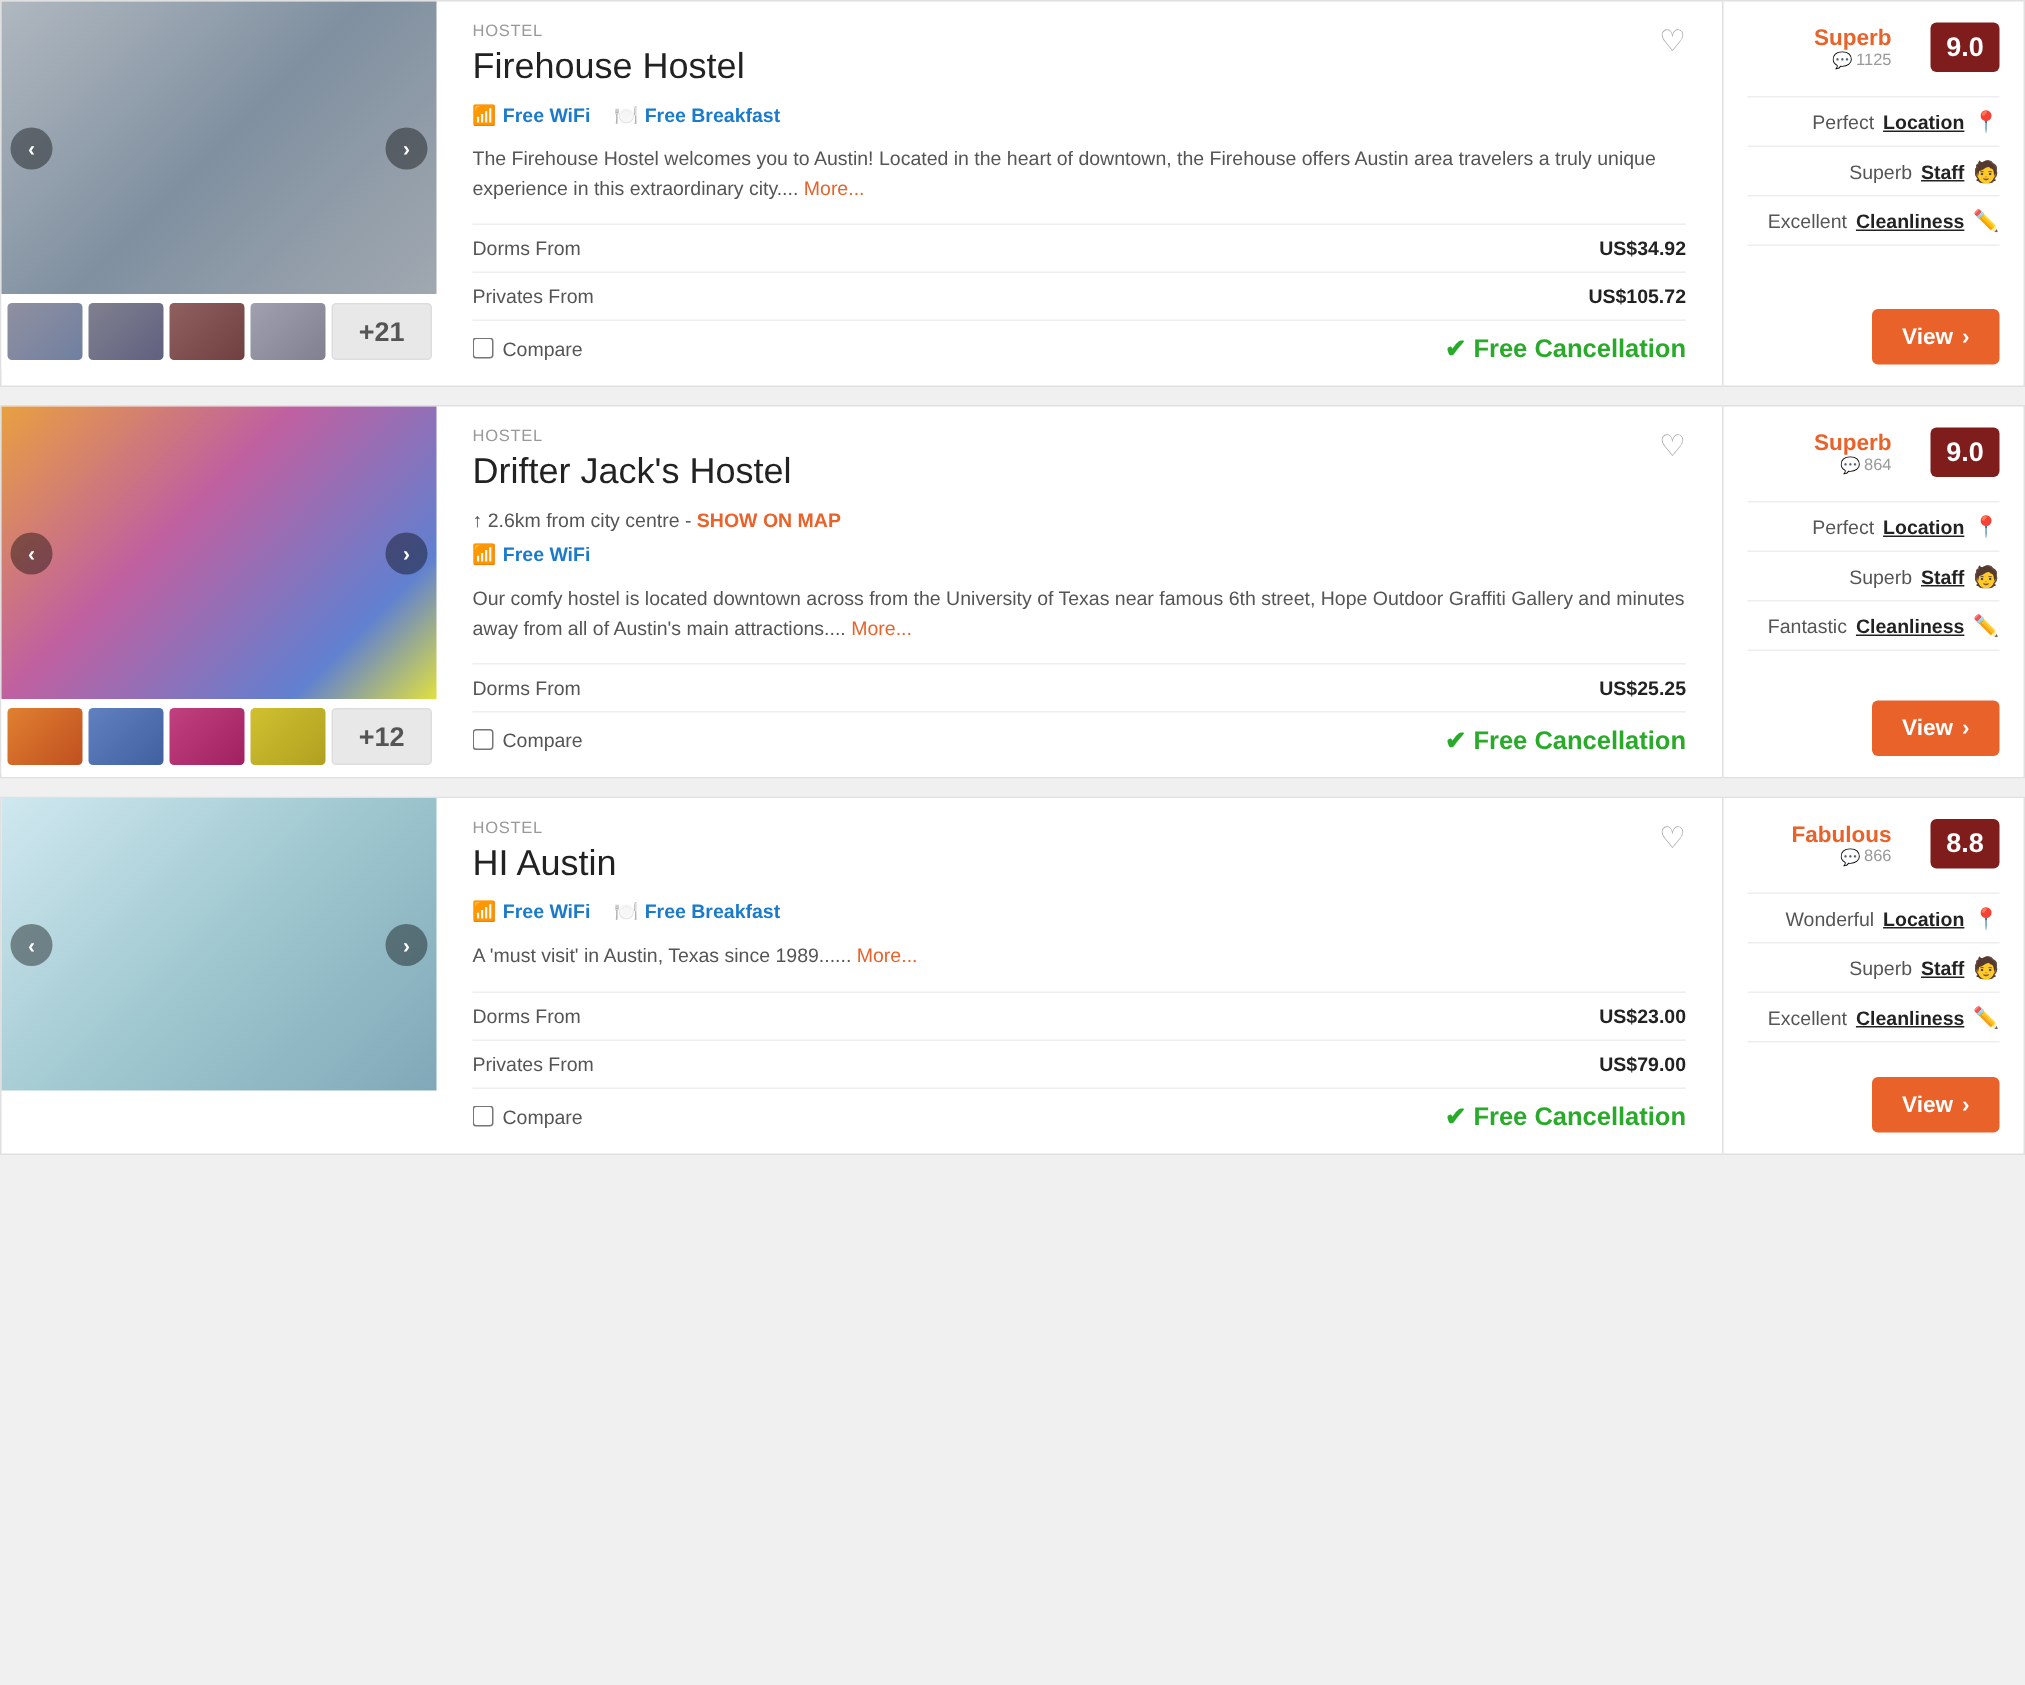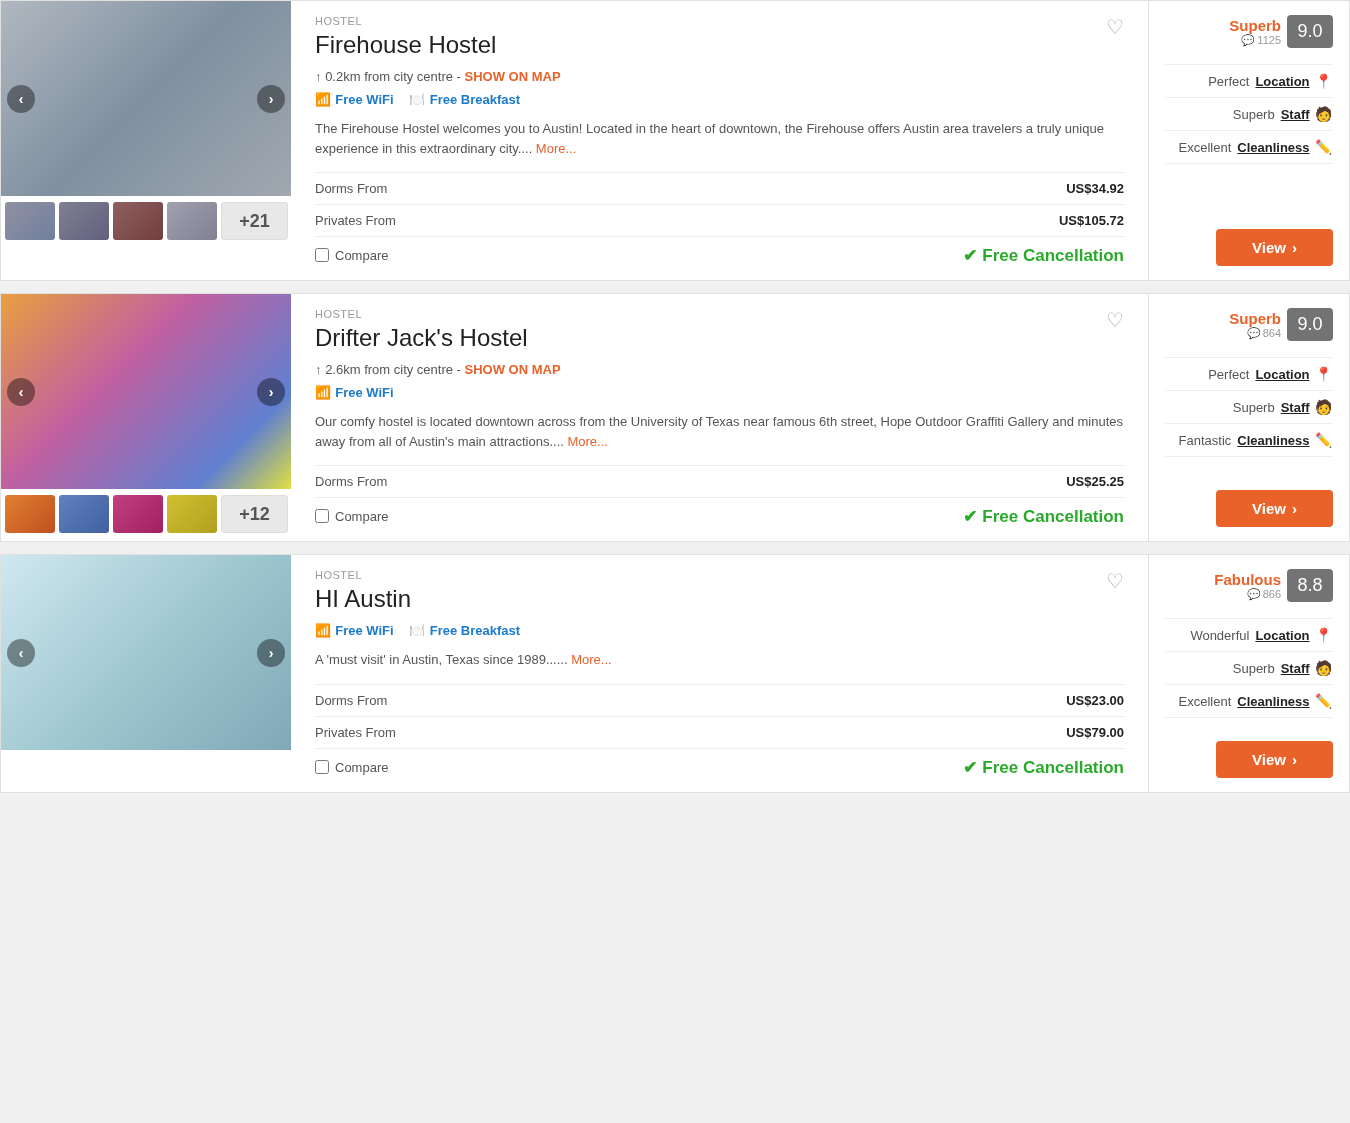--- a/index.html
+++ b/index.html
@@ -248,28 +248,29 @@
 
     .review-count {
       font-size: 11px;
       color: #999;
       display: flex;
       align-items: center;
       gap: 2px;
     }
 
     .rating-badge {
-      background: #737373;
+      background: #7f1d1d;
       color: #fff;
       font-size: 18px;
-      font-weight: normal;
+      font-weight: bold;
       padding: 6px 10px;
       border-radius: 4px;
       min-width: 46px;
       text-align: center;
+      margin-left: 20px;
     }
 
     .rating-details {
       width: 100%;
       border-top: 1px solid #eee;
       margin-bottom: 12px;
     }
 
     .rating-item {
       display: flex;
@@ -296,21 +297,21 @@
     }
 
     .rating-icon.location { color: #e8622a; }
     .rating-icon.staff { color: #2aaa2a; }
     .rating-icon.cleanliness { color: #4488cc; }
 
     .view-btn {
       background: #e8622a;
       color: #fff;
       border: none;
-      padding: 10px 36px;
+      padding: 10px 20px;
       font-size: 15px;
       font-weight: bold;
       cursor: pointer;
       border-radius: 4px;
       display: flex;
       align-items: center;
       gap: 6px;
       margin-top: auto;
       white-space: nowrap;
       margin-left: 27px;
@@ -341,21 +342,20 @@
         </div>
       </div>
       <div class="card-info">
         <div class="card-header">
           <div>
             <div class="hostel-type">HOSTEL</div>
             <div class="hostel-name">Firehouse Hostel</div>
           </div>
           <button class="heart-btn">♡</button>
         </div>
-        <div class="hostel-distance"><span>↑ </span><span>0.2km from city centre - </span><span class="show-on-map">SHOW ON MAP</span></div>
         <div class="amenities">
           <div class="amenity">
             <span style="color:#1a7acc">📶</span>
             <span>Free WiFi</span>
           </div>
           <div class="amenity">
             <span style="color:#1a7acc">🍽️</span>
             <span>Free Breakfast</span>
           </div>
         </div>

